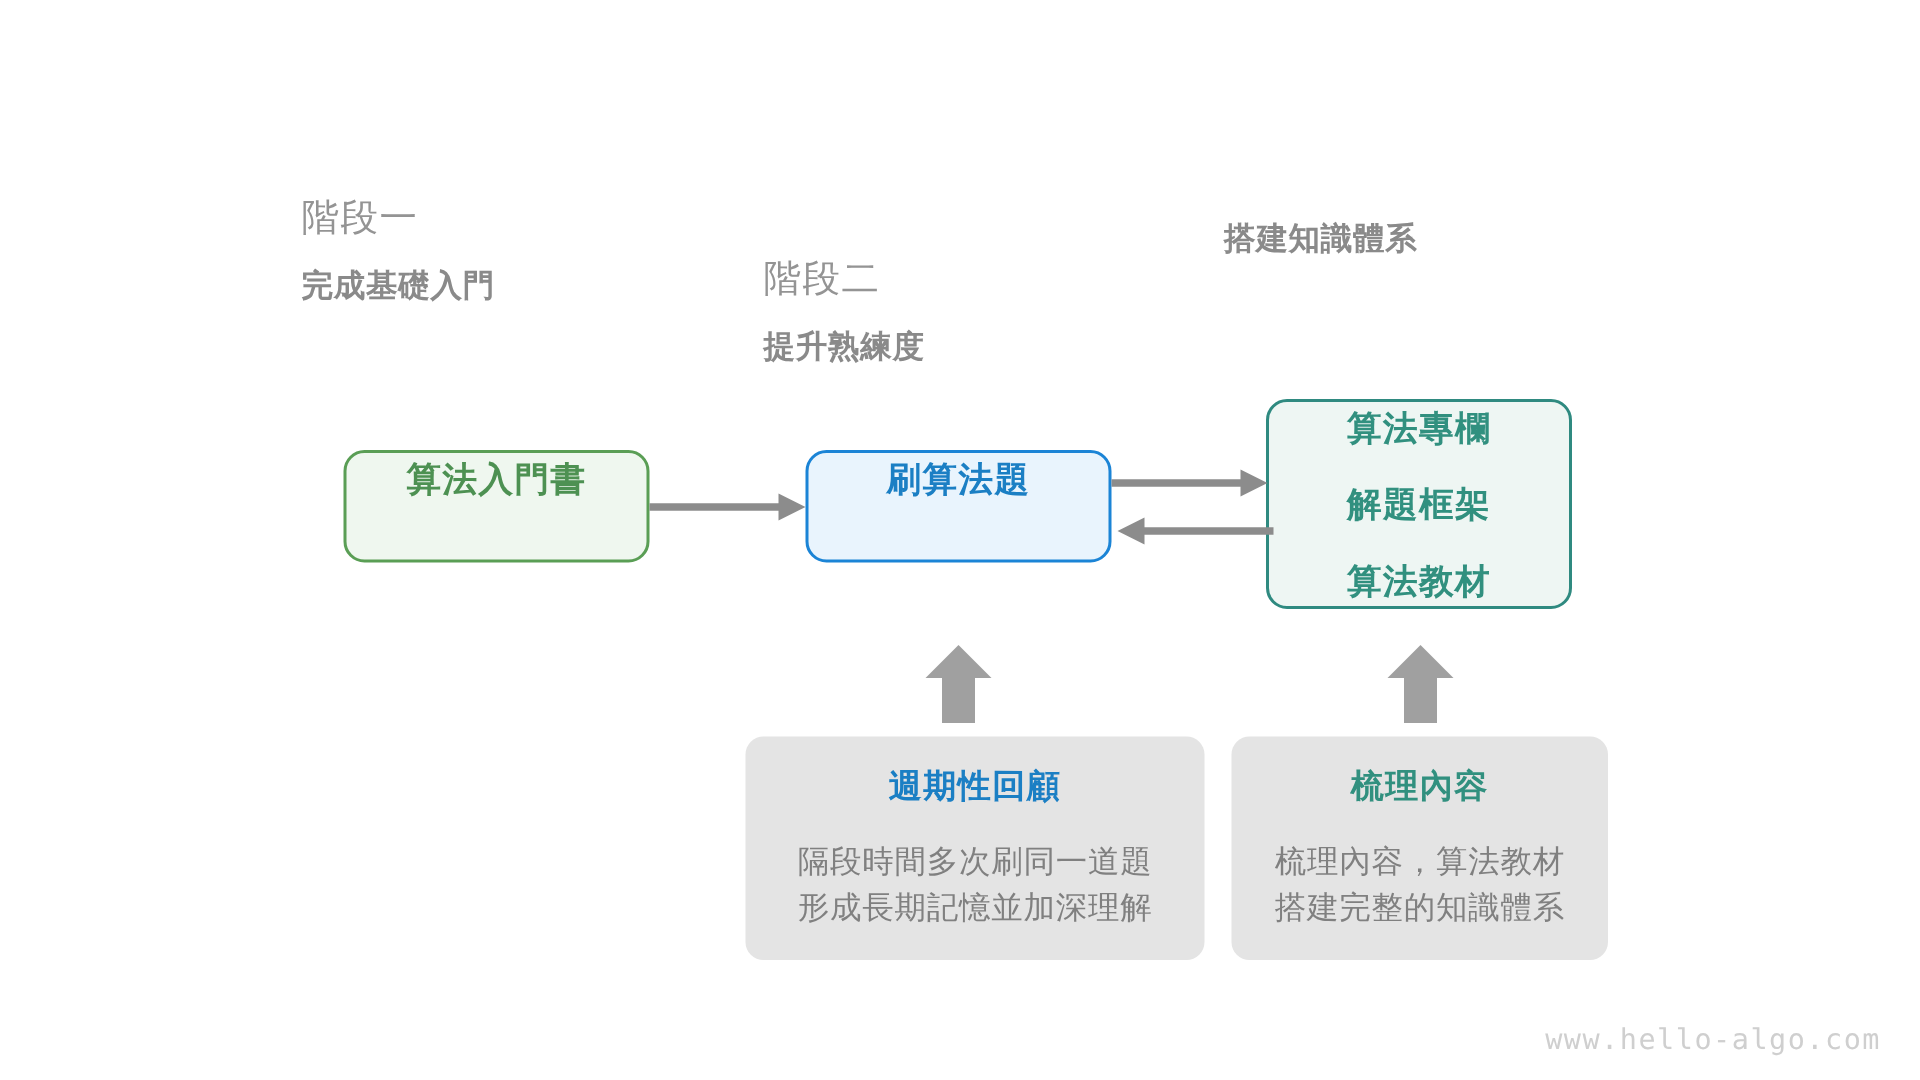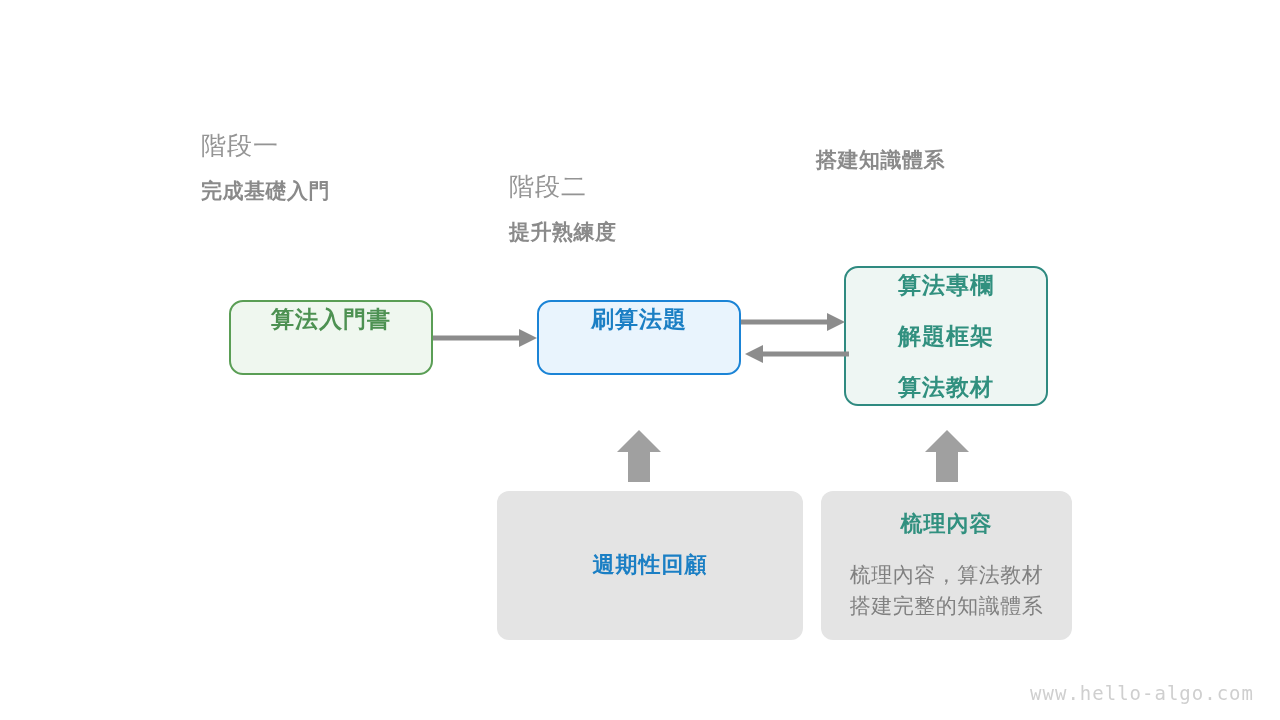--- a/index.html
+++ b/index.html
@@ -198,20 +198,24 @@
   <svg class="arrow-svg" style="left:617px; top:430px;" width="44" height="52">
     <polygon points="22,0 44,22 33,22 33,52 11,52 11,22 0,22" fill="#a0a0a0"></polygon>
   </svg>
 
   <svg class="arrow-svg" style="left:925px; top:430px;" width="44" height="52">
     <polygon points="22,0 44,22 33,22 33,52 11,52 11,22 0,22" fill="#a0a0a0"></polygon>
   </svg>
 
   <div class="info-card" id="card-review">
     <div class="info-title">週期性回顧</div>
+    <div class="info-body">
+      <div>隔段時間多次刷同一道題</div>
+      <div>形成長期記憶並加深理解</div>
+    </div>
   </div>
 
   <div class="info-card" id="card-summary">
     <div class="info-title">梳理內容</div>
     <div class="info-body">
       <div>梳理內容，算法教材</div>
       <div>搭建完整的知識體系</div>
     </div>
   </div>
 

